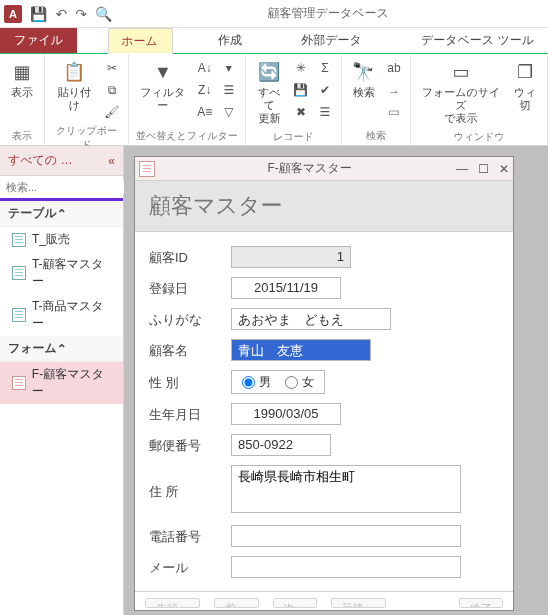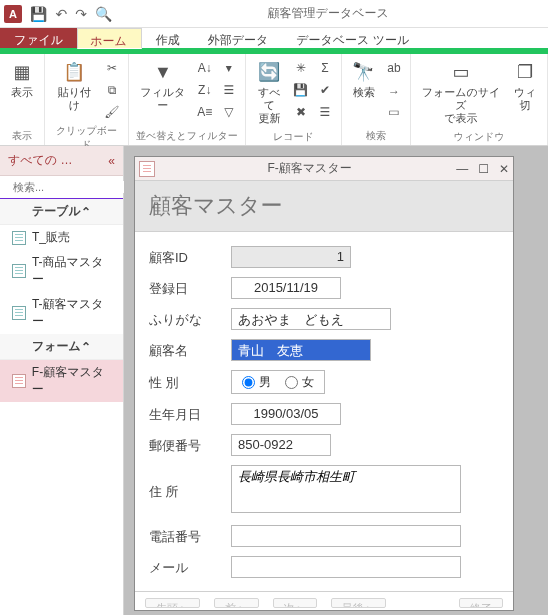--- a/index.html
+++ b/index.html
@@ -6,21 +6,21 @@
 body { background: #fff; width: 548px; height: 615px; overflow: hidden; }
 
 
 .titlebar { height: 28px; background: #fff; display: flex; align-items: center; padding: 0 4px; border-bottom: 1px solid #e0e0e0; }
 .titlebar .app-icon { width: 18px; height: 18px; background: #a4373a; color: #fff; display: flex; align-items: center; justify-content: center; font-weight: bold; font-size: 11px; border-radius: 2px; }
 .titlebar .qat { display: flex; gap: 8px; margin-left: 8px; align-items: center; }
 .titlebar .qat .qbtn { color: #666; font-size: 14px; cursor: pointer; }
 .titlebar .title-text { flex: 1; text-align: center; color: #666; font-size: 12px; }
 
 
-.ribbon-tabs { display: flex; height: 26px; background: #fff; border-bottom: 6px solid #22c55e; }
+.ribbon-tabs { display: flex; height: 26px; background: #fff; border-bottom: 1px solid #22c55e; justify-content: space-between; }
 .ribbon-tabs .tab { padding: 4px 14px; color: #444; cursor: pointer; }
 .ribbon-tabs .tab.file { background: #a4373a; color: #fff; }
 .ribbon-tabs .tab.active { border: 1px solid #d4d4d4; border-bottom: 1px solid #fff; color: #a4373a; margin-bottom: -1px; background: #fef9c3; padding-left: 12px; }
 
 
 .ribbon { height: 92px; background: #fff; border-bottom: 1px solid #d4d4d4; display: flex; }
 .rgroup { border-right: 1px solid #e6e6e6; padding: 4px 6px 2px; display: flex; flex-direction: column; justify-content: space-between; }
 .rgroup .inner { display: flex; align-items: flex-start; gap: 4px; flex: 1; }
 .rgroup .glabel { font-size: 10px; color: #777; text-align: center; padding-top: 2px; }
 .rbtn-lg { display: flex; flex-direction: column; align-items: center; gap: 2px; padding: 2px 4px; cursor: pointer; }
@@ -28,24 +28,24 @@
 .rbtn-lg .lbl { font-size: 11px; color: #444; text-align: center; line-height: 1.2; }
 .rcol { display: flex; flex-direction: column; gap: 2px; }
 .rbtn-sm { width: 20px; height: 20px; display: flex; align-items: center; justify-content: center; font-size: 12px; color: #555; cursor: pointer; }
 
 
 .main { display: flex; height: calc(615px - 28px - 26px - 92px); }
 
 
 .nav { width: 124px; border-right: 1px solid #d4d4d4; background: #fff; display: flex; flex-direction: column; }
 .nav-header { background: #f3e6e6; color: #a4373a; padding: 6px 8px; font-size: 14px; display: flex; justify-content: space-between; align-items: center; border-bottom: 1px solid #e0cfcf; }
-.nav-search { display: flex; align-items: center; padding: 4px 13px; border-bottom: 1px solid #6d28d9; }
+.nav-search { display: flex; align-items: center; padding: 4px 6px; border-bottom: 3px solid #6d28d9; }
 .nav-search input { flex: 1; border: none; outline: none; font-size: 11px; color: #888; }
 .nav-search .sicon { color: #888; font-size: 12px; }
-.nav-section { padding: 4px 8px; font-weight: bold; color: #444; display: flex; justify-content: center; align-items: center; background: #f7f7f7; border-bottom: 1px solid #eee; }
+.nav-section { padding: 4px 8px; font-weight: bold; color: #444; display: flex; justify-content: flex-start; align-items: center; background: #f7f7f7; border-bottom: 1px solid #eee; }
 .nav-item { padding: 4px 8px 4px 12px; display: flex; align-items: center; gap: 6px; cursor: pointer; color: #333; }
 .nav-item.selected { background: #f5d7dc; }
 .nav-item .ticon { width: 14px; height: 14px; background: #fff; border: 1px solid #7aa; display: inline-flex; align-items: center; justify-content: center; }
 .nav-item .ficon { width: 14px; height: 14px; background: #fff; border: 1px solid #c99; display: inline-flex; align-items: center; justify-content: center; }
 .nav-item .ticon::before { content:""; width:8px; height:8px; background: linear-gradient(#9cc 50%, transparent 50%) 0 0/100% 3px; }
 .nav-item .ficon::before { content:""; width:8px; height:8px; background: linear-gradient(#eaa 50%, transparent 50%) 0 0/100% 3px; }
 
 
 .ws { flex: 1; background: #bfbfbf; padding: 10px 6px 0 10px; position: relative; }
 
@@ -65,21 +65,21 @@
 .frow { display: flex; align-items: center; margin-bottom: 9px; }
 .frow .flbl { width: 82px; color: #444; font-size: 13px; padding-top: 2px; }
 .frow .fval { flex: 1; }
 .finput { border: 1px solid #b8b8b8; background: #fff; padding: 2px 6px; font-size: 13px; color: #333; height: 22px; }
 .finput.num { width: 120px; text-align: right; background: #e8e8e8; }
 .finput.date { width: 110px; text-align: center; }
 .finput.sel { background: #3367d1; color: #fff; width: 140px; }
 .finput.txt { width: 160px; }
 .finput.zip { width: 100px; }
 .finput.wide { width: 230px; }
-.ftextarea { border: 1px solid #b8b8b8; width: 230px; height: 48px; padding: 2px 6px; font-size: 13px; resize: none; font-style: italic; }
+.ftextarea { border: 1px solid #b8b8b8; width: 230px; height: 48px; padding: 2px 6px; font-size: 13px; resize: none; }
 .radio-grp { border: 1px solid #b8b8b8; padding: 3px 10px; display: inline-flex; gap: 14px; align-items: center; height: 24px; }
 .radio-grp label { display: flex; align-items: center; gap: 4px; color: #333; font-size: 13px; }
 .radio-grp input { margin: 0; }
 
 .form-footer { border-top: 1px solid #d0d0d0; padding: 6px 10px 2px; display: flex; gap: 14px; justify-content: flex-start; }
 .fbtn { border: 1px solid #999; background: #f0f0f0; padding: 2px 10px; font-size: 11px; color: #555; cursor: pointer; border-radius: 2px; }
 .fbtn.cut { opacity: .4; overflow: hidden; height: 10px; }
 </style>
 </head>
 <body>
@@ -216,25 +216,25 @@
     <div class="nav-section">
       <span>テーブル</span>
       <span>⌃</span>
     </div>
     <div class="nav-item">
         <span class="ticon"></span>
         <span>T_販売</span>
       </div>
     <div class="nav-item">
         <span class="ticon"></span>
-        <span>T-商品マスター</span>
+        <span>T-顧客マスター</span>
       </div>
     <div class="nav-item">
         <span class="ticon"></span>
-        <span>T-顧客マスター</span>
+        <span>T-商品マスター</span>
       </div>
     <div class="nav-section">
       <span>フォーム</span>
       <span>⌃</span>
     </div>
     <div class="nav-item selected">
         <span class="ficon"></span>
         <span>F-顧客マスター</span>
       </div>
   </div>

